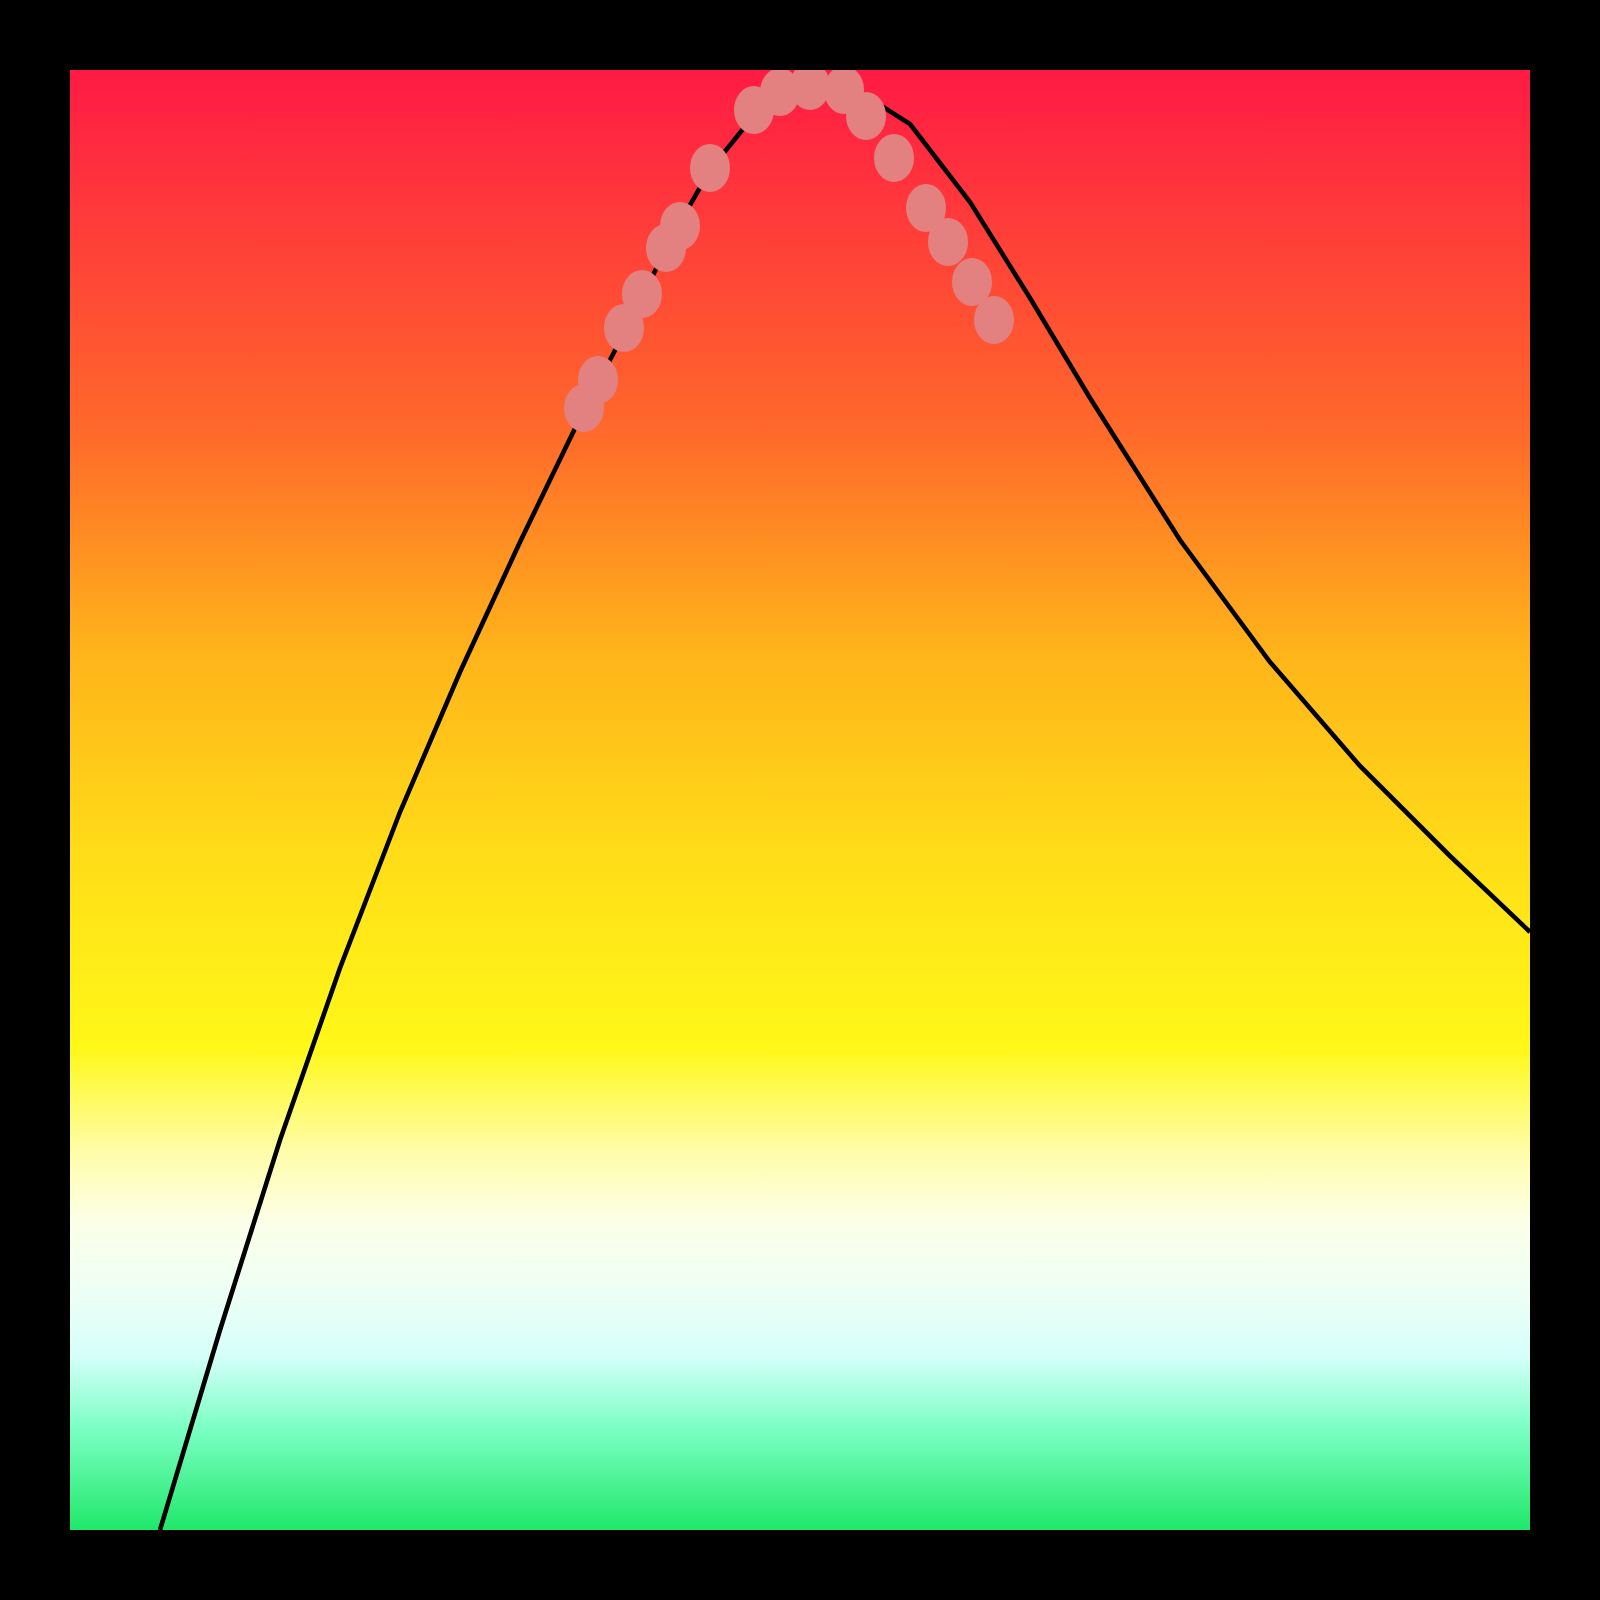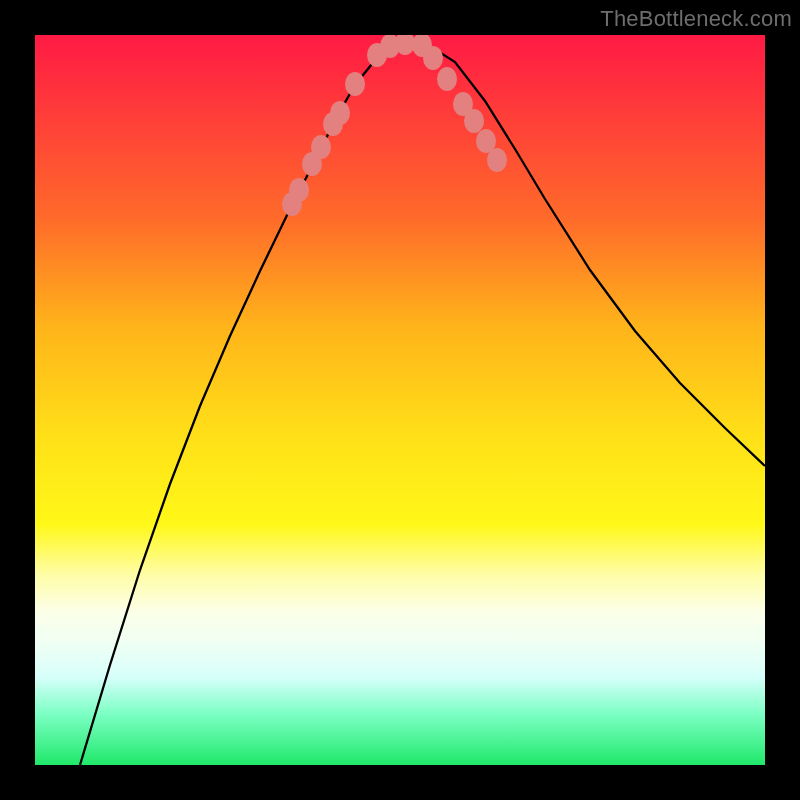--- a/index.html
+++ b/index.html
@@ -76,14 +76,13 @@
           <ellipse cx="387" cy="10" rx="10" ry="12" fill="#e38181" stroke="#d46f6f" stroke-width="0"></ellipse>
           <ellipse cx="398" cy="23" rx="10" ry="12" fill="#e38181" stroke="#d46f6f" stroke-width="0"></ellipse>
           <ellipse cx="412" cy="44" rx="10" ry="12" fill="#e38181" stroke="#d46f6f" stroke-width="0"></ellipse>
           <ellipse cx="428" cy="69" rx="10" ry="12" fill="#e38181" stroke="#d46f6f" stroke-width="0"></ellipse>
           <ellipse cx="439" cy="86" rx="10" ry="12" fill="#e38181" stroke="#d46f6f" stroke-width="0"></ellipse>
           <ellipse cx="451" cy="106" rx="10" ry="12" fill="#e38181" stroke="#d46f6f" stroke-width="0"></ellipse>
           <ellipse cx="462" cy="125" rx="10" ry="12" fill="#e38181" stroke="#d46f6f" stroke-width="0"></ellipse>
         </g>
     </svg>
   </div>
-  <div class="watermark">TheBottleneck.com</div>
 </div>
 
 </body></html>

